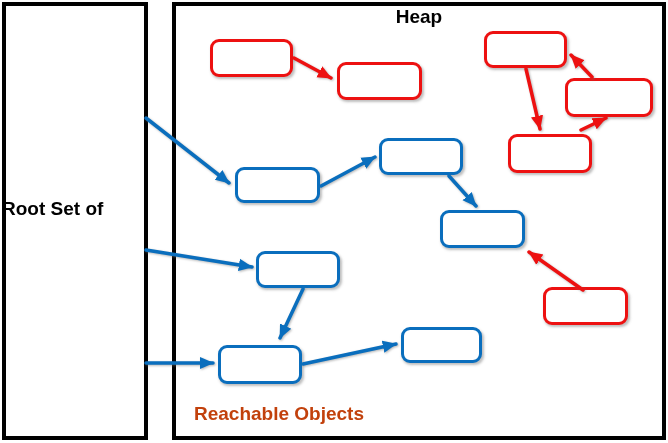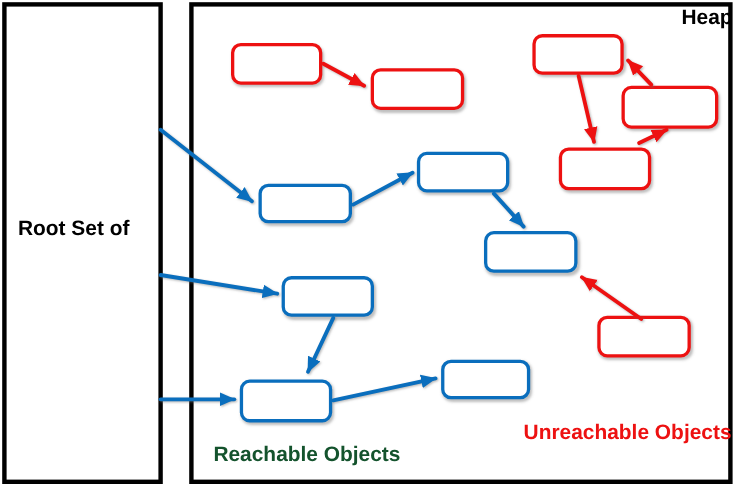--- a/index.html
+++ b/index.html
@@ -20,29 +20,29 @@
     border: 4px solid #000000;
     background: #ffffff;
     box-sizing: border-box;
   }
   .root-frame  { left: 2px;  top: 2px; width: 146px; height: 438px; }
   .heap-frame  { left: 172px; top: 2px; width: 494px; height: 438px; }
 
   .heap-title {
     position: absolute;
     left: 172px; top: 6px; width: 494px;
-    text-align: right;
+    text-align: center;
     font-size: 19px;
     font-weight: 600;
     color: #000000;
   }
   .root-label {
     position: absolute;
     left: 2px; top: 198px; width: 130px;
-    text-align: center;
+    text-align: left;
     font-size: 19px;
     font-weight: 600;
     line-height: 21px;
     color: #000000;
   }
   .caption {
     position: absolute;
     font-size: 19px;
     font-weight: 600;
     line-height: 21px;
@@ -115,19 +115,18 @@
       <line x1="449" y1="176" x2="476" y2="206" stroke="#0A6EBD" marker-end="url(#arrow-blue)"></line>
       <line x1="303" y1="289" x2="280" y2="338" stroke="#0A6EBD" marker-end="url(#arrow-blue)"></line>
       <line x1="303" y1="364" x2="396" y2="344" stroke="#0A6EBD" marker-end="url(#arrow-blue)"></line>
       <line x1="294" y1="58" x2="331" y2="78" stroke="#ED1111" marker-end="url(#arrow-red)"></line>
       <line x1="526" y1="69" x2="540" y2="129" stroke="#ED1111" marker-end="url(#arrow-red)"></line>
       <line x1="592" y1="77" x2="571" y2="55" stroke="#ED1111" marker-end="url(#arrow-red)"></line>
       <line x1="581" y1="130" x2="606" y2="118" stroke="#ED1111" marker-end="url(#arrow-red)"></line>
       <line x1="583" y1="290" x2="529" y2="252" stroke="#ED1111" marker-end="url(#arrow-red)"></line>
     </svg>
 
-  <div class="caption reachable" style="color: #14532d;">Reachable Objects</div>
+  <div class="caption reachable" style="color: #c2410c;">Reachable Objects</div>
 
   <div class="caption unreachable" style="color: rgb(237, 17, 17);">
-    <div>Unreachable Objects</div>
   </div>
 
 </div>
 
 </body></html>

